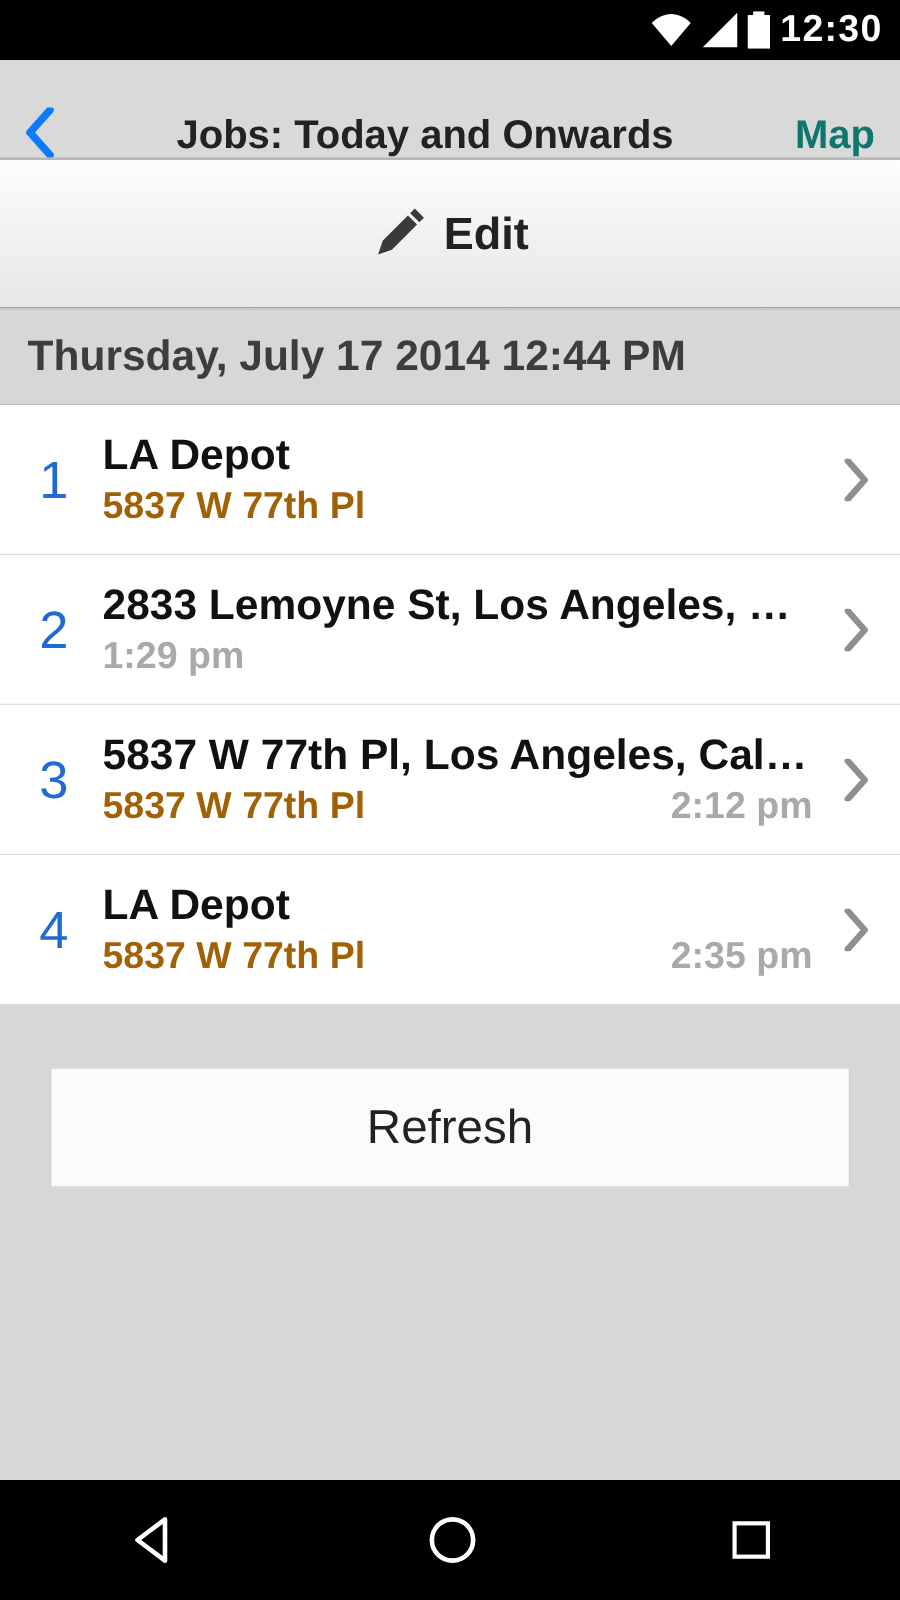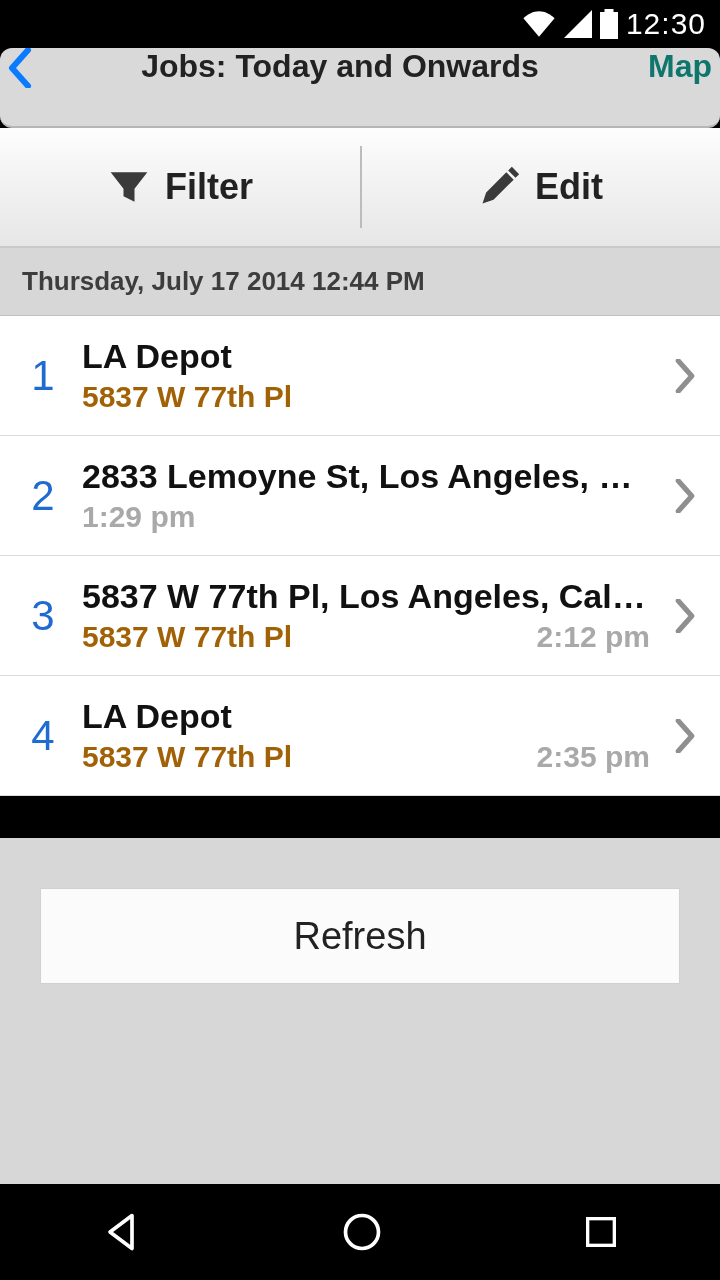--- a/index.html
+++ b/index.html
@@ -1,49 +1,49 @@
 <!DOCTYPE html>
 <html><head>
 <meta charset="utf-8">
 <style>
   * { box-sizing: border-box; margin: 0; padding: 0; }
   html, body { width: 720px; height: 1280px; font-family: -apple-system, Helvetica, Arial, sans-serif; background:#000; overflow:hidden; }
   .phone { width:720px; height:1280px; display:flex; flex-direction:column; }
 
   
-  .statusbar { height:48px; background:#000; color:#fff; display:flex; align-items:center; justify-content:flex-end; padding:0 14px; gap:8px; font-size:30px; font-weight:400; letter-spacing:1px;}
+  .statusbar { height:48px; background:#000; color:#fff; display:flex; align-items:center; justify-content:flex-end; padding:0 14px; gap:8px; font-size:30px; font-weight:700; letter-spacing:1px;}
   .statusbar svg { fill:#fff; }
 
   
-  .nav { height:80px; background:#d9d9d9; display:flex; align-items:flex-start; padding:0 8px; border-bottom:2px solid #b5b5b5;border-radius:12px;}
+  .nav { height:80px; background:#d9d9d9; display:flex; align-items:flex-end; padding:0 20px; border-bottom:2px solid #b5b5b5;}
   .nav-back { width:40px; display:flex; align-items:center; }
   .nav-title { flex:1; text-align:center; font-size:32px; font-weight:700; color:#222; }
   .nav-right { width:80px; text-align:right; font-size:32px; font-weight:700; color:#0f766e; }
 
   
   .toolbar { height:120px; background:linear-gradient(#fdfdfd,#e6e6e6); display:flex; border-bottom:2px solid #c9c9c9;}
   .tb-btn { flex:1; display:flex; align-items:center; justify-content:center; gap:14px; font-size:36px; font-weight:700; color:#222; position:relative;}
   .tb-btn + .tb-btn::before { content:""; position:absolute; left:0; top:18px; bottom:18px; width:2px; background:#bcbcbc; }
 
   
-  .section-hdr { background:#d7d7d7; padding:18px 22px; font-size:26px; font-weight:700; color:#3d3d3d; border-bottom:1px solid #bfbfbf;}
+  .section-hdr { background:#d7d7d7; padding:18px 22px; font-size:34px; font-weight:700; color:#3d3d3d; border-bottom:1px solid #bfbfbf;}
 
   
   .list { background:#fff; display:flex; flex-direction:column;}
   .row { display:flex; align-items:center; padding:18px 18px 18px 22px; border-bottom:1px solid #dcdcdc; gap:18px; min-height:120px;}
   .row-num { width:42px; font-size:42px; color:#1f6bd1; font-weight:400; text-align:center;}
   .row-body { flex:1; display:flex; flex-direction:column; gap:4px; min-width:0;font-weight:bold;}
   .row-title { font-size:34px; color:#111; white-space:nowrap; overflow:hidden; text-overflow:ellipsis;}
   .row-sub { display:flex; justify-content:space-between; align-items:baseline; gap:20px;}
   .row-addr { font-size:30px; color:#a16207; white-space:nowrap; overflow:hidden; text-overflow:ellipsis;}
   .row-time { font-size:30px; color:#a9a9a9; white-space:nowrap;}
   .row-chevron { width:34px; display:flex; align-items:center; justify-content:center;}
 
   
-  .below { flex:1; background:#d7d7d7; padding:50px 40px;margin-top:42px;}
+  .below { flex:1; background:#d7d7d7; padding:50px 40px;}
   .refresh-btn { width:100%; height:96px; background:#fbfbfb; border:1px solid #d0d0d0; font-size:38px; color:#222; display:flex; align-items:center; justify-content:center;}
 
   
   .androidnav { height:96px; background:#000; display:flex; align-items:center; justify-content:space-around;}
   .androidnav svg { stroke:#fff; fill:none; }
 </style>
 </head>
 <body>
 
 <div class="phone">
@@ -65,26 +65,20 @@
     <div class="nav-back">
       <svg width="24" height="40" viewBox="0 0 12 20">
           <path d="M10 1L2 10l8 9" stroke="#0a7aff" stroke-width="3" fill="none" stroke-linecap="round" stroke-linejoin="round"></path>
         </svg>
     </div>
     <div class="nav-title">Jobs: Today and Onwards</div>
     <div class="nav-right">Map</div>
   </div>
 
   <div class="toolbar">
-    <div class="tb-btn">
-      <svg width="44" height="44" viewBox="0 0 24 24">
-          <path fill="#3a3a3a" d="M2 4h20l-7 9v7l-6-3v-4z"></path>
-        </svg>
-      <span>Filter</span>
-    </div>
     <div class="tb-btn">
       <svg width="44" height="44" viewBox="0 0 24 24">
           <path fill="#3a3a3a" d="M3 21l2-6L16 4l4 4L9 19l-6 2zM17 3l4 4 2-2-4-4-2 2z"></path>
         </svg>
       <span>Edit</span>
     </div>
   </div>
 
   <div class="section-hdr">Thursday, July 17 2014 12:44 PM</div>
 

